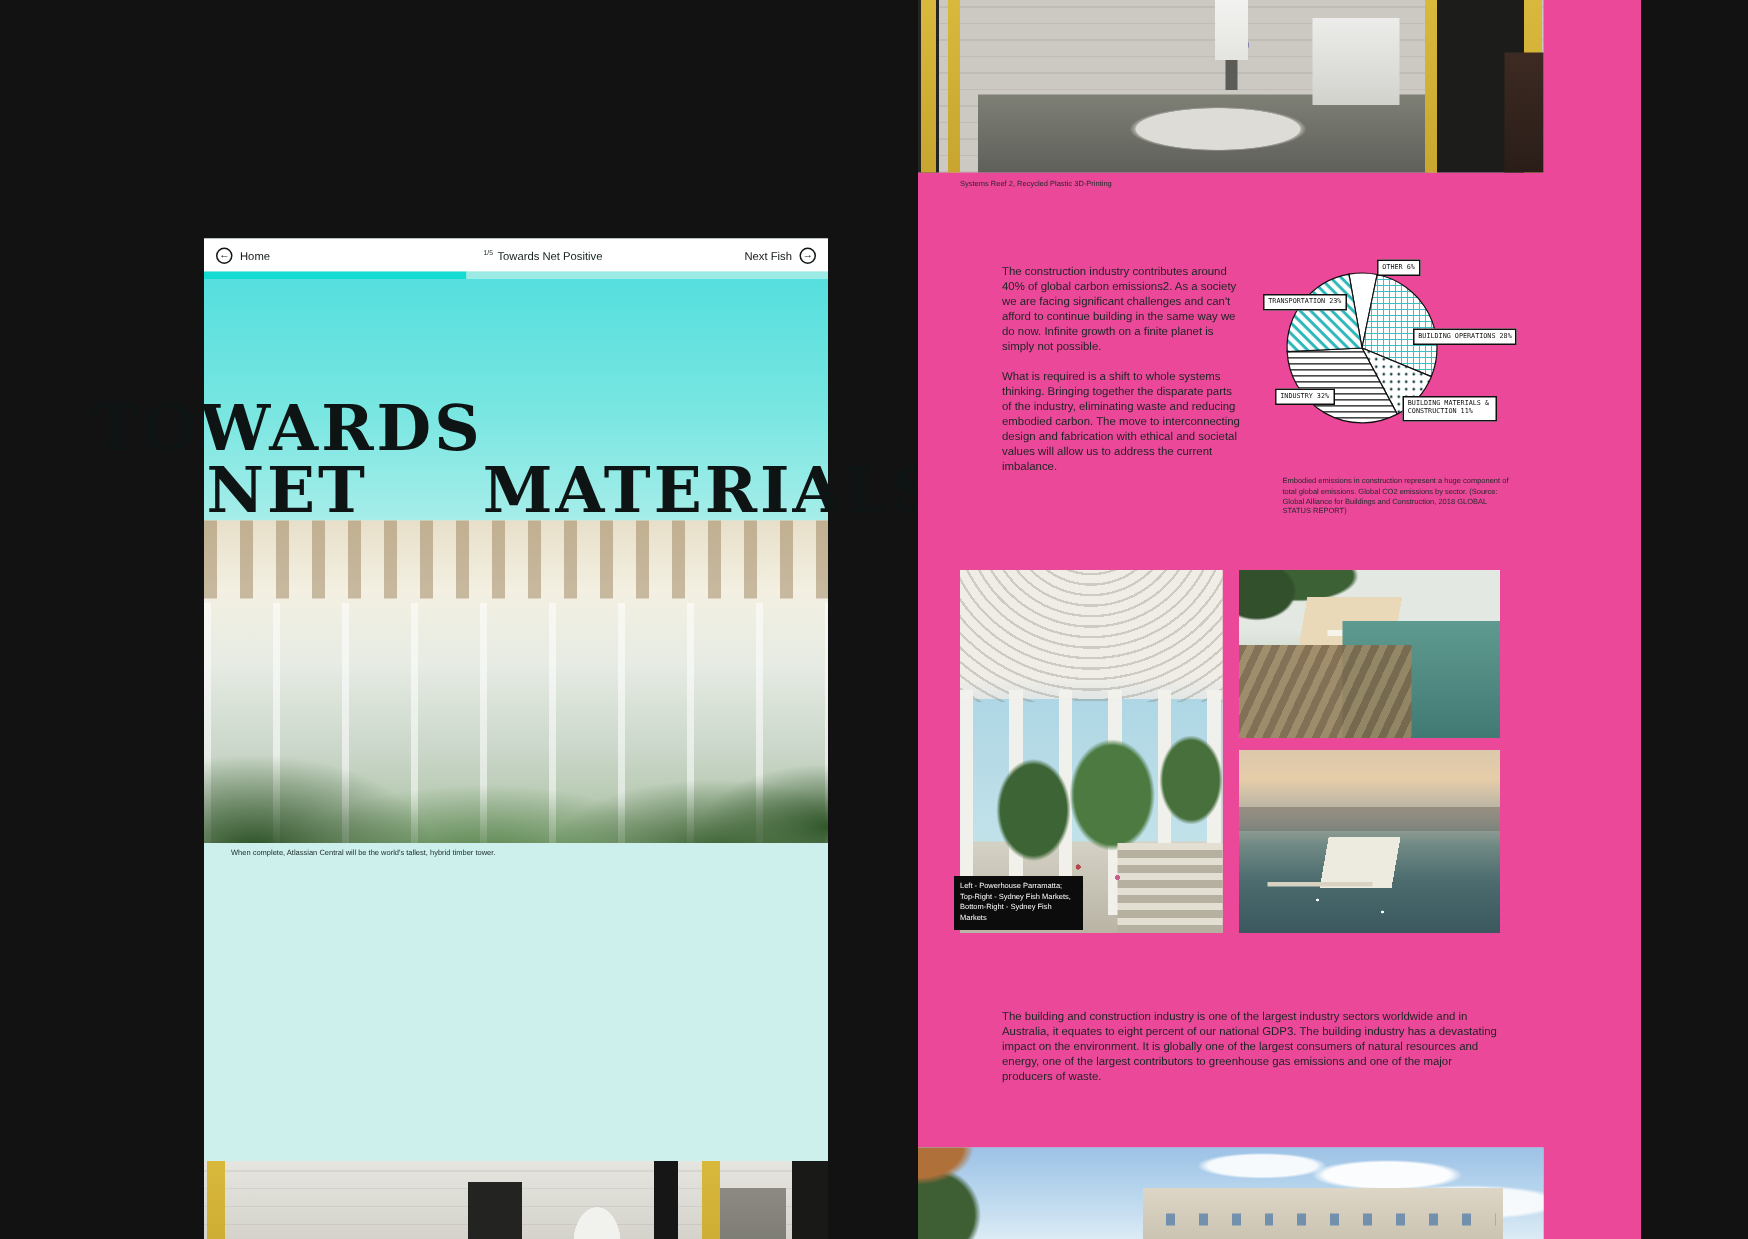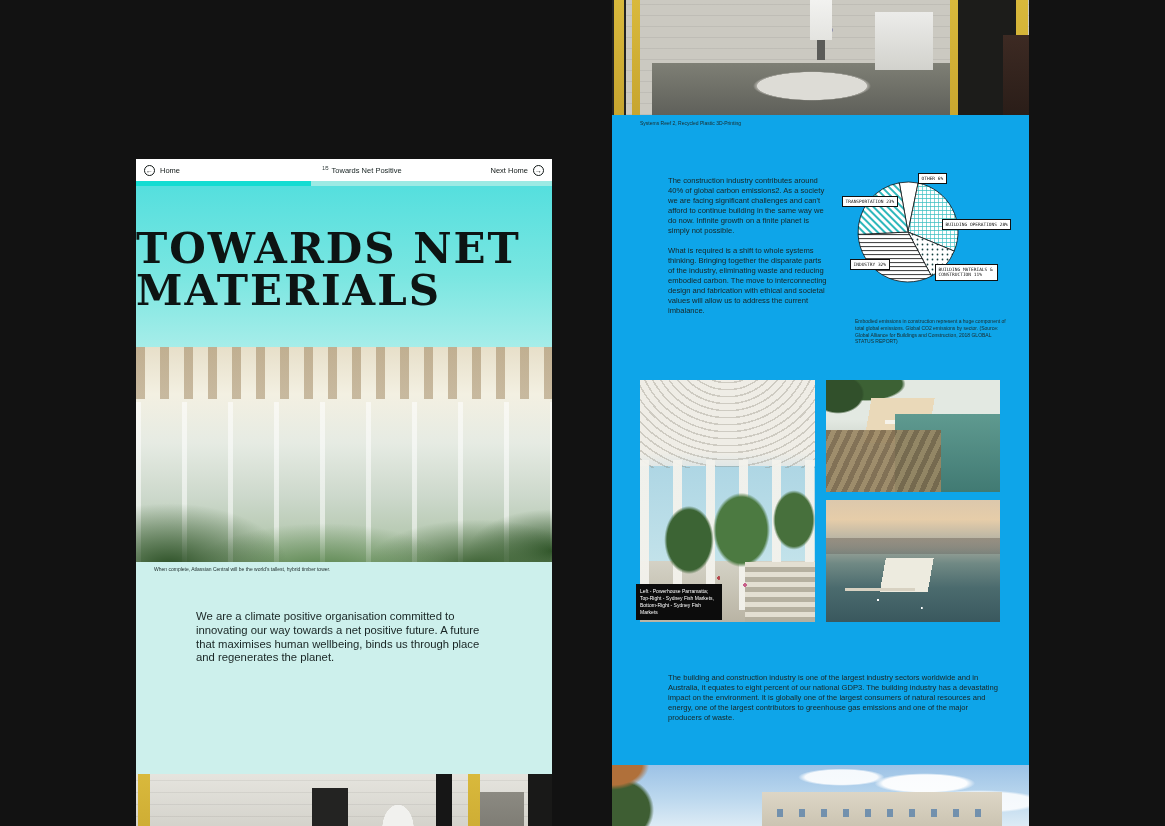--- a/index.html
+++ b/index.html
@@ -14,21 +14,21 @@
   .circ-icon{width:11px;height:11px;border:1px solid #101716;border-radius:50%;display:flex;
              align-items:center;justify-content:center;font-size:7px;line-height:1;box-sizing:border-box;}
   #lp-crumb{position:absolute;left:0;right:0;top:0;height:22px;display:flex;align-items:center;
             justify-content:center;gap:3px;font-size:7.5px;pointer-events:none;padding-left:36px;}
   #lp-crumb .step{font-size:4.5px;vertical-align:super;position:relative;top:-2px;}
   #lp-progress{left:0;top:22px;width:416px;height:5px;display:flex;}
   #lp-progress .done{width:42%;height:100%;background:#14dcd2;}
   #lp-progress .rest{flex:1;height:100%;background:#9ceae4;}
   #lp-title{left:0;top:27px;width:416px;height:161px;
             background:linear-gradient(180deg,#55dfde 0%,#79e6e1 55%,#a6ede9 100%);
-            display:flex;flex-direction:column;align-items:flex-start;justify-content:center;padding-top:6px;box-sizing:border-box;}
+            display:flex;flex-direction:row;align-items:flex-end;justify-content:center;padding-top:6px;box-sizing:border-box;}
   .big-title{font-family:"DejaVu Serif","Liberation Serif",serif;font-weight:bold;font-size:42px;
              line-height:0.98;letter-spacing:2px;color:#0d1413;text-align:center;}
   .photo{position:absolute;overflow:hidden;}
   #ph-atlassian{left:0;top:188px;width:416px;height:215px;background-color:#dfe5dd;
     background-image:
       radial-gradient(ellipse 170px 90px at 8% 102%,#2c5026 0%,rgba(44,80,38,0) 70%),
       radial-gradient(ellipse 200px 80px at 45% 108%,#4a7a3e 0%,rgba(74,122,62,0) 70%),
       radial-gradient(ellipse 160px 70px at 82% 103%,#365c2d 0%,rgba(54,92,45,0) 70%),
       radial-gradient(ellipse 120px 60px at 100% 95%,#2f5429 0%,rgba(47,84,41,0) 70%),
       repeating-linear-gradient(90deg,rgba(255,255,255,0.55) 0 5px,rgba(255,255,255,0) 5px 46px),
@@ -49,21 +49,21 @@
       linear-gradient(#161616,#161616),
       radial-gradient(ellipse 26px 40px at 262px 55px,#f1f1ee 0 60%,rgba(0,0,0,0) 61%),
       linear-gradient(#232322,#232322),
       linear-gradient(#d9b93c,#c7a52f),
       repeating-linear-gradient(0deg,rgba(0,0,0,0.06) 0 1px,rgba(0,0,0,0) 1px 12px),
       linear-gradient(180deg,rgba(255,255,255,0.35),rgba(0,0,0,0.08));
     background-repeat:no-repeat;
     background-size:100% 100%,40px 100%,44px 80%,12px 100%,16px 100%,auto,36px 72px,12px 100%,100% 100%,100% 100%;
     background-position:0 0,392px 0,344px 18px,332px 0,300px 0,0 0,176px 14px,2px 0,0 0,0 0;}
   
-  #right-page{left:612px;top:0;width:417px;height:826px;background:#0ea5e9;}
+  #right-page{left:612px;top:0;width:482px;height:826px;background:#ec4899;}
   #ph-printer{left:0;top:0;width:417px;height:115px;background-color:#cbc9c1;
     background-image:
       linear-gradient(#3d2a23,#2a1d18),
       linear-gradient(#d9b93c,#c9a72f),
       linear-gradient(#1c1c1a,#1c1c1a),
       linear-gradient(#d9b93c,#c9a72f),
       linear-gradient(#ececea,#d2d2cd),
       linear-gradient(#f2f2f0,#e4e4e0),
       linear-gradient(#5b5b58,#5b5b58),
       radial-gradient(circle at 216px 30px,#5a5c9e 0 4px,rgba(0,0,0,0) 5px),
@@ -151,41 +151,40 @@
   <div class="abs" id="lp-header">
     <div class="nav-group">
       <span class="circ-icon">←</span>
       <span>Home</span>
     </div>
     <div id="lp-crumb">
       <span class="step">1/5</span>
       <span>Towards Net Positive</span>
     </div>
     <div class="nav-group">
-      <span>Next Home</span>
+      <span>Next Fish</span>
       <span class="circ-icon">→</span>
     </div>
   </div>
 
   <div class="abs" id="lp-progress">
     <div class="done"></div>
     <div class="rest"></div>
   </div>
 
   <div class="abs" id="lp-title">
     <div class="big-title">TOWARDS NET</div>
     <div class="big-title">MATERIALS</div>
   </div>
 
   <div class="photo" id="ph-atlassian"></div>
 
   <div class="abs" id="lp-caption">When complete, Atlassian Central will be the world's tallest, hybrid timber tower.</div>
 
   <div class="abs" id="lp-text">
-    <p>We are a climate positive organisation committed to innovating our way towards a net positive future. A future that maximises human wellbeing, binds us through place and regenerates the planet.</p>
   </div>
 
   <div class="photo" id="ph-robot"></div>
 </div>
 
 <div class="abs" id="right-page">
 
   <div class="photo" id="ph-printer"></div>
 
   <div class="abs" id="rp-caption-top">Systems Reef 2, Recycled Plastic 3D-Printing</div>

